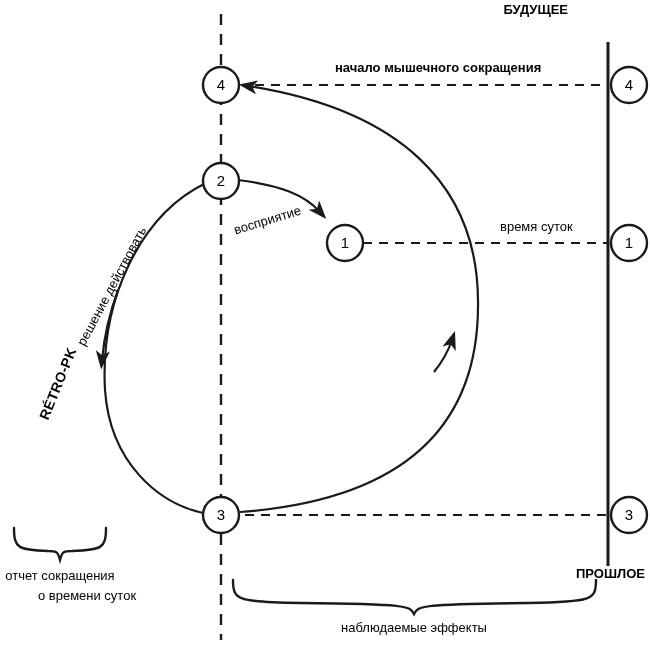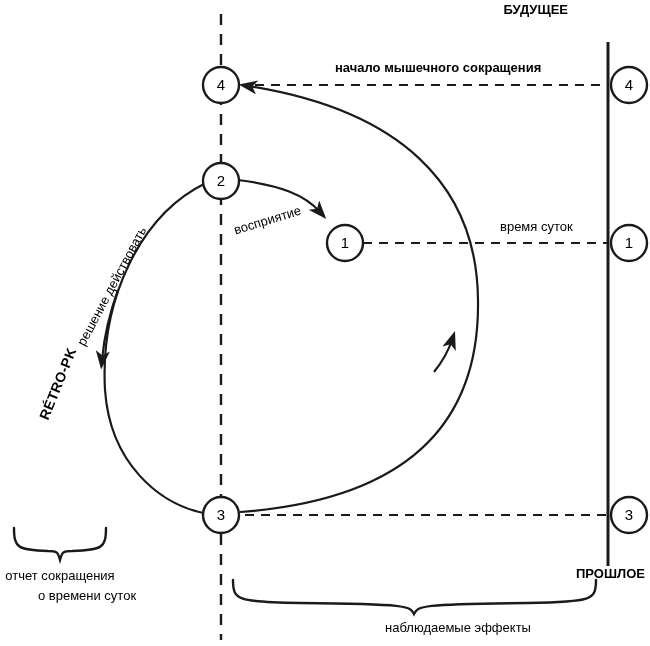--- a/index.html
+++ b/index.html
@@ -143,15 +143,15 @@
 
   <div class="lbl rot-decision" style="left:74px; top:341px;">решение действовать</div>
 
   <div class="lbl rot-retro" style="left:36px; top:416px;">RÉTRO-PK</div>
 
   <div class="lbl bold" style="left:560px; top:566px;padding-left:16px;">ПРОШЛОЕ</div>
 
   <div class="lbl center-text" style="left:60px; top:568px; transform:translateX(-50%);">отчет сокращения</div>
   <div class="lbl center-text" style="left:60px; top:588px; transform:translateX(-50%);margin-left:27px;">о времени суток</div>
 
-  <div class="lbl center-text" style="left:414px; top:620px; transform:translateX(-50%);margin-left:44px;">наблюдаемые эффекты</div>
+  <div class="lbl center-text" style="left:414px; top:620px; transform:translateX(-50%);">наблюдаемые эффекты</div>
 
 </div>
 
 </body></html>

